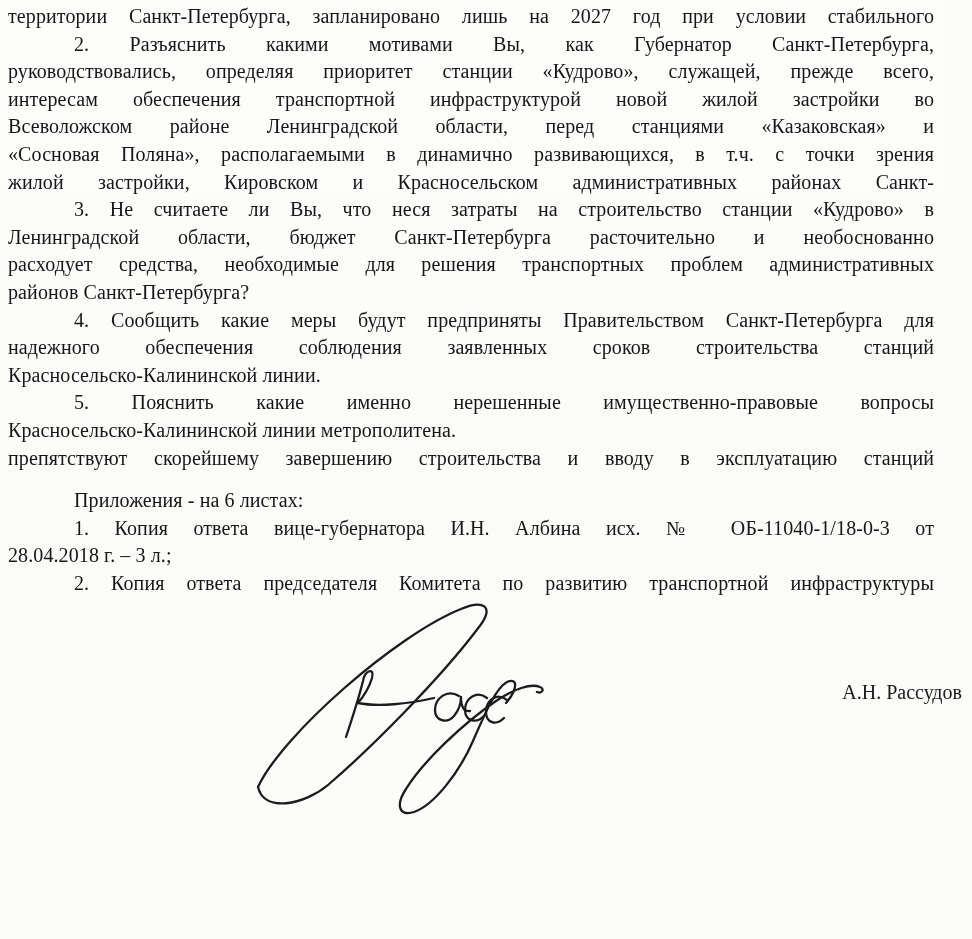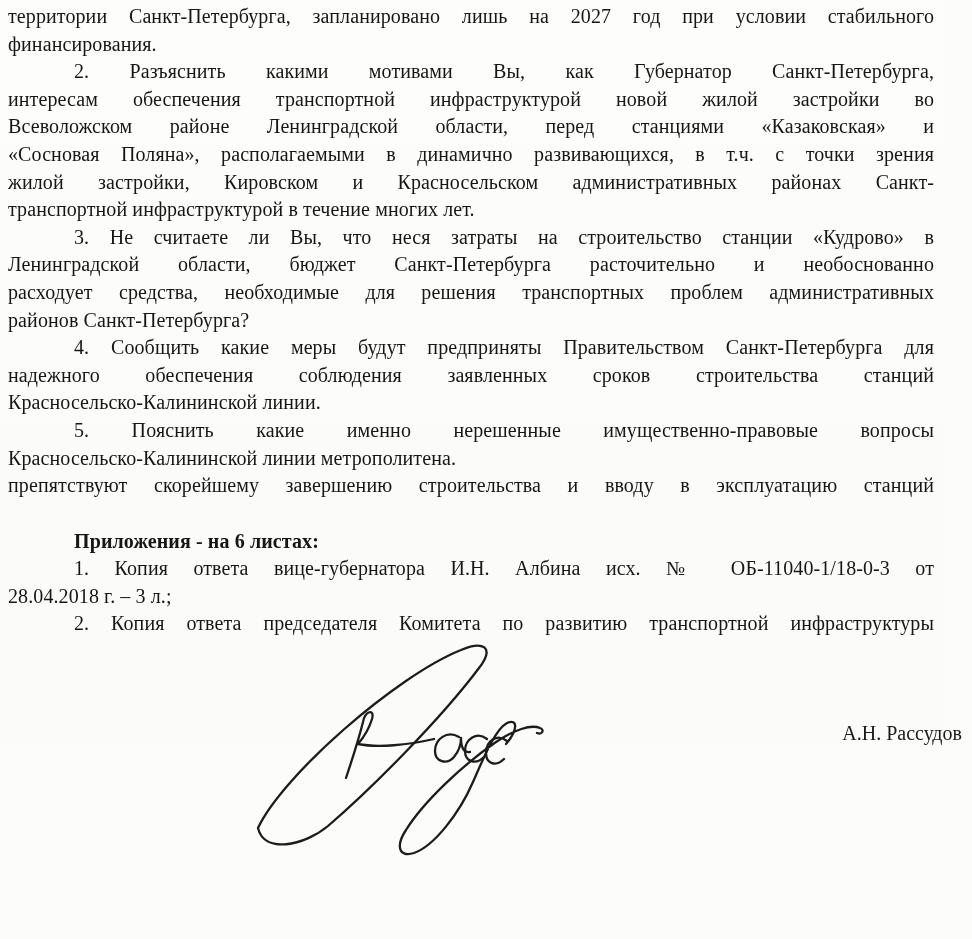--- a/index.html
+++ b/index.html
@@ -17,21 +17,21 @@
     height: 939px;
     background: linear-gradient(180deg, #fdfdfc 0%, #fbfbf9 60%, #fcfcfa 100%);
   }
   .doc-body {
     padding: 3px 10px 0 8px;
     font-size: 20px;
     line-height: 27.6px;
     letter-spacing: 0.1px;
   }
   .para { margin: 0; }
-  .para.gap { margin-top: 28px; font-weight: bold; }
+  .para.gap { margin-top: 15px; }
   .line { min-height: 27.6px; }
   .line.just { text-align: justify; text-align-last: justify; }
   .line.ind { text-indent: 66px; }
   .sig-block {
     position: relative;
     height: 217px;
     width: 972px;
     text-align: center;
   }
   .sig-svg {
@@ -52,29 +52,28 @@
 </style>
 </head>
 <body>
 
 <div class="doc-page">
 
   <div class="doc-body">
 
   <div class="para">
         <div class="line just">территории Санкт-Петербурга, запланировано лишь на 2027 год  при условии стабильного</div>
-        <div class="line">финансирования.</div>
       </div>
       <div class="para">
         <div class="line ind just">2. Разъяснить какими мотивами Вы, как Губернатор Санкт-Петербурга,</div>
+        <div class="line just">руководствовались, определяя приоритет станции «Кудрово», служащей, прежде всего,</div>
         <div class="line just">интересам обеспечения транспортной инфраструктурой новой жилой застройки во</div>
         <div class="line just">Всеволожском районе Ленинградской области, перед станциями «Казаковская» и</div>
         <div class="line just">«Сосновая Поляна», располагаемыми в динамично развивающихся, в т.ч. с точки зрения</div>
         <div class="line just">жилой застройки, Кировском и Красносельском административных районах Санкт-</div>
-        <div class="line">транспортной инфраструктурой в течение многих лет.</div>
       </div>
       <div class="para">
         <div class="line ind just">3. Не считаете ли Вы, что неся затраты на строительство станции «Кудрово» в</div>
         <div class="line just">Ленинградской области, бюджет Санкт-Петербурга расточительно и необоснованно</div>
         <div class="line just">расходует средства, необходимые для решения транспортных проблем административных</div>
         <div class="line">районов Санкт-Петербурга?</div>
       </div>
       <div class="para">
         <div class="line ind just">4. Сообщить какие меры будут предприняты Правительством Санкт-Петербурга для</div>
         <div class="line just">надежного обеспечения соблюдения заявленных сроков строительства станций</div>

